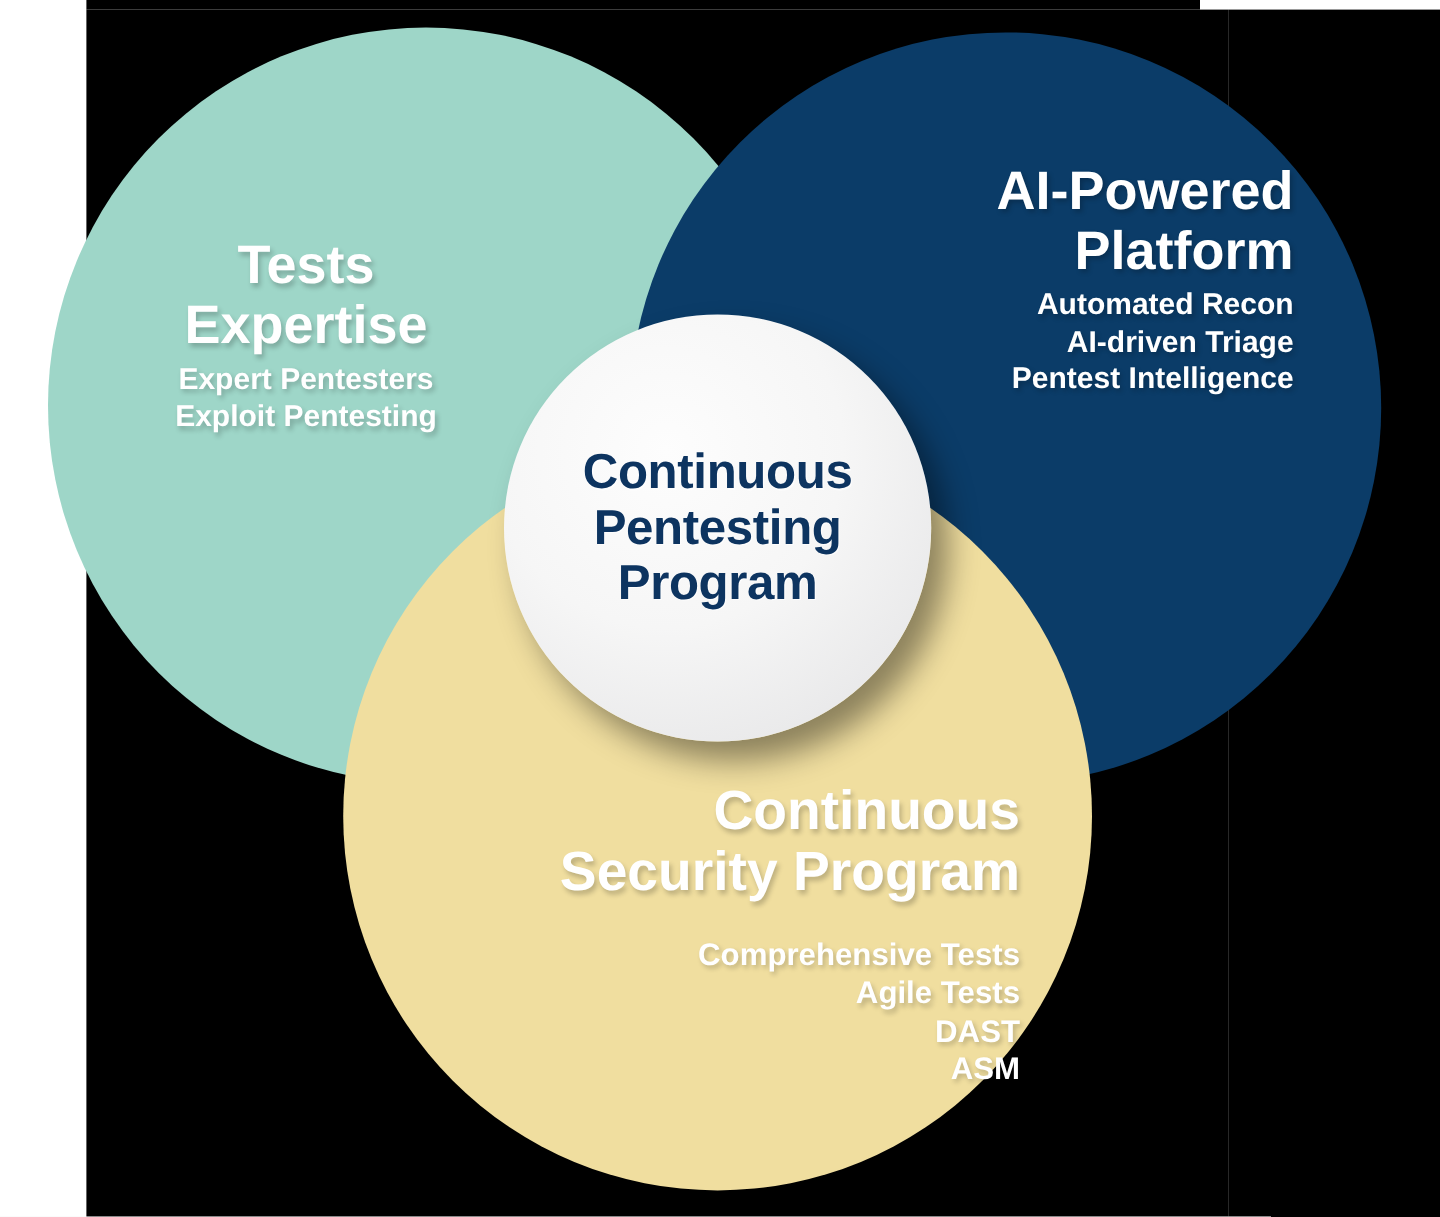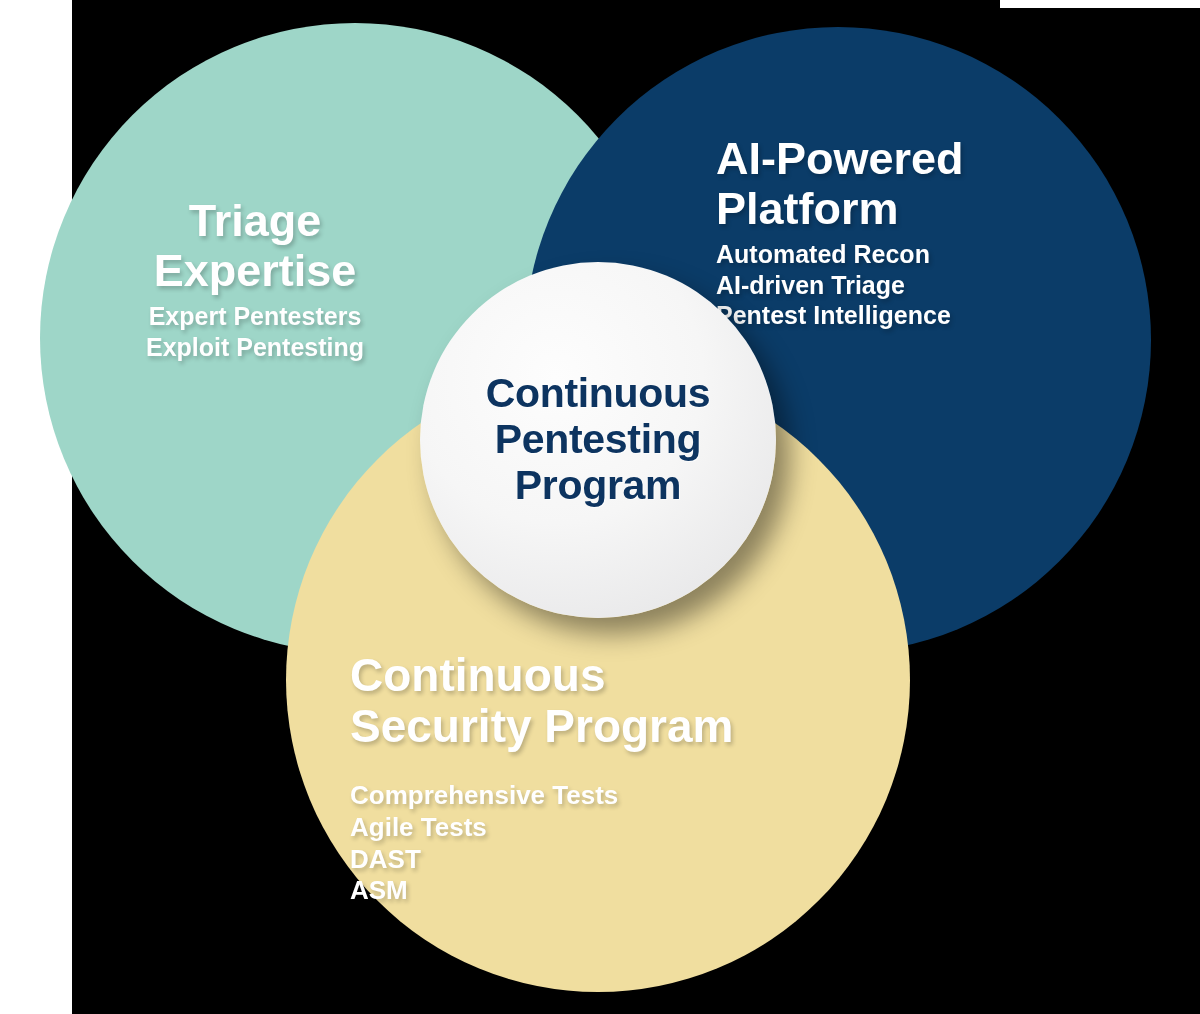--- a/index.html
+++ b/index.html
@@ -132,26 +132,26 @@
   }
 
   #text-human {
     left: 96px; top: 196px;
     width: 318px;
     text-align: center;
   }
   #text-ai {
     left: 716px; top: 134px;
     width: 362px;
-    text-align: left;
+    text-align: right;
   }
   #text-security {
     left: 350px; top: 650px;
     width: 500px;
-    text-align: left;
+    text-align: right;
   }
   #text-security .lobe-heading { font-size: 46px; }
   #text-security .lobe-sub { font-size: 26px; margin-top: 29px; }
 </style>
 </head>
 <body>
 
 <div id="stage">
 
   <div id="canvas-panel-top"></div>
@@ -160,21 +160,21 @@
 
   <div class="venn-circle" id="circle-human"></div>
   <div class="venn-circle" id="circle-ai"></div>
   <div class="venn-circle" id="circle-security"></div>
 
   <div class="overlap" id="ov-human-ai"></div>
   <div class="overlap" id="ov-human-sec"></div>
   <div class="overlap" id="ov-ai-sec"></div>
 
   <div class="lobe-text" id="text-human">
-    <div class="lobe-heading">Triage
+    <div class="lobe-heading">Tests
 Expertise</div>
     <div class="lobe-sub">Expert Pentesters
 Exploit Pentesting</div>
   </div>
 
   <div class="lobe-text" id="text-ai">
     <div class="lobe-heading">AI-Powered
 Platform</div>
     <div class="lobe-sub">Automated Recon
 AI-driven Triage

